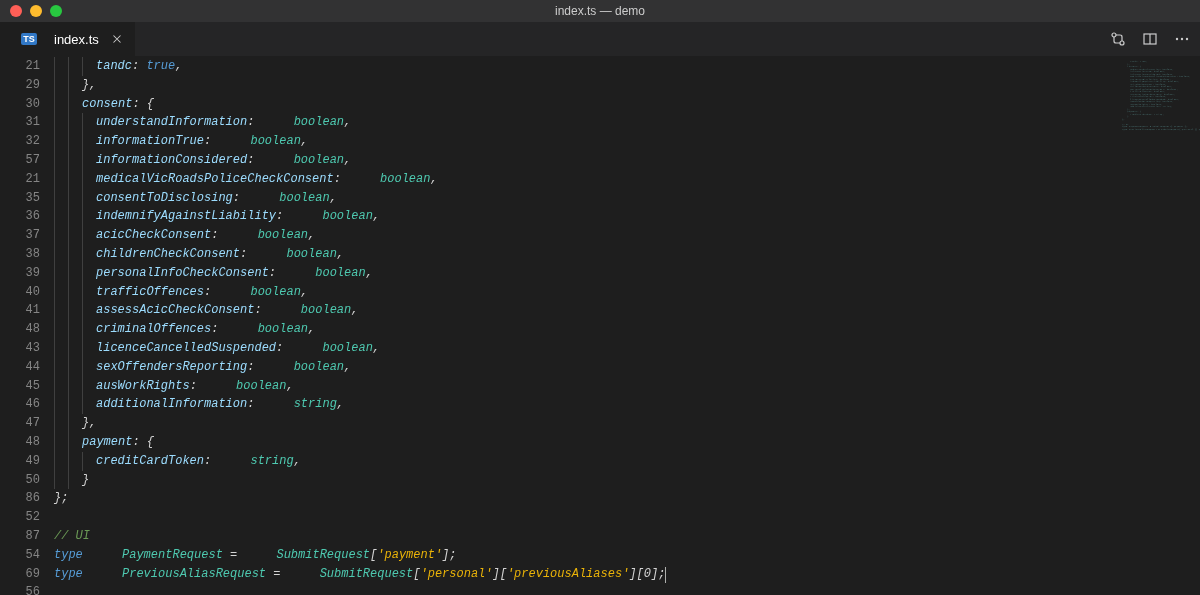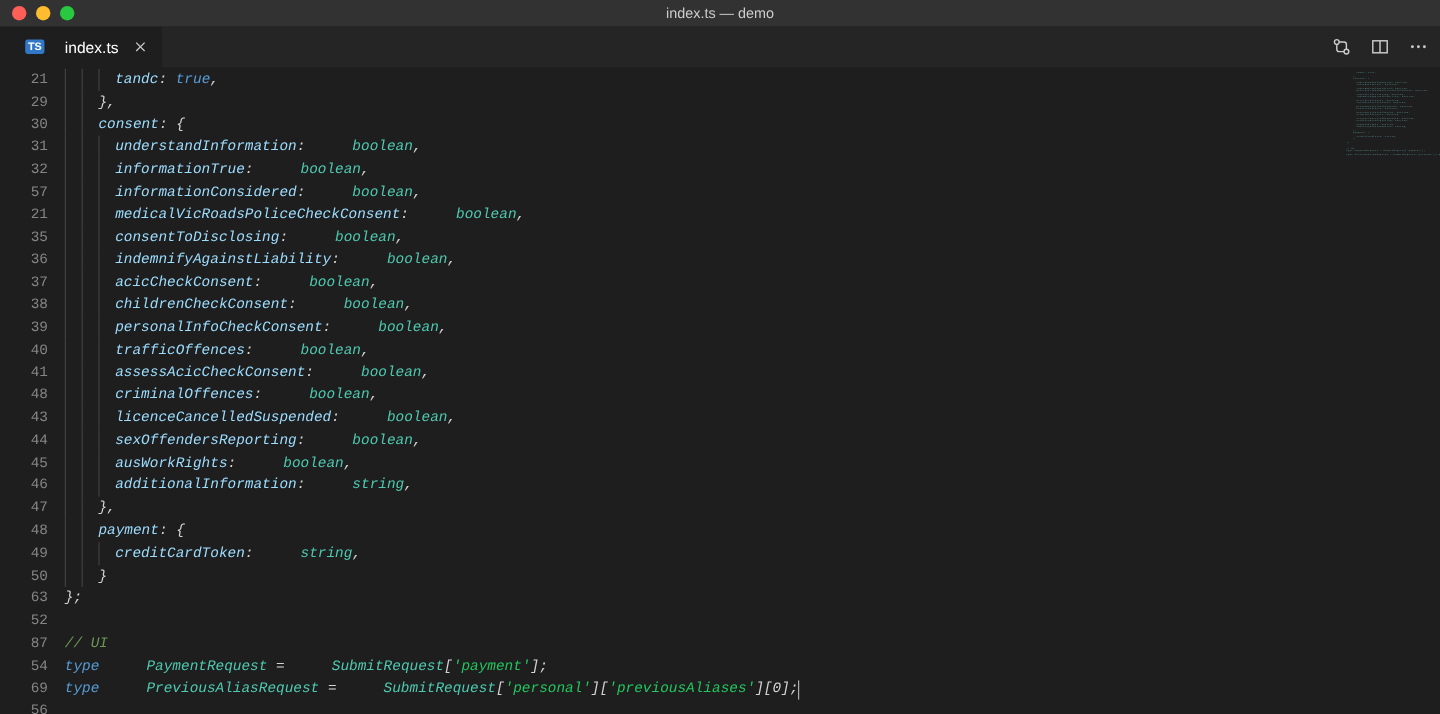--- a/index.html
+++ b/index.html
@@ -128,21 +128,21 @@
       position: absolute;
       top: 0;
       bottom: 0;
       width: 1px;
       background: #404040;
     }
     .tok-prop { color: #9cdcfe; }
     .tok-type-kw { color: #569cd6; }
     .tok-type-name { color: #4ec9b0; margin-left: 32px; }
     .tok-bool { color: #569cd6; }
-    .tok-str { color: #22c55e; }
+    .tok-str { color: #eab308; }
     .tok-comment { color: #6a9955; }
     .tok-punct { color: #d4d4d4; }
     .minimap {
       width: 80px;
       background: #1e1e1e;
       position: relative;
       font-size: 1.5px;
       line-height: 2.5px;
       color: #6aa;
       padding: 4px 2px;
@@ -228,21 +228,21 @@
         <div class="ln">41</div>
         <div class="ln">48</div>
         <div class="ln">43</div>
         <div class="ln">44</div>
         <div class="ln">45</div>
         <div class="ln">46</div>
         <div class="ln">47</div>
         <div class="ln">48</div>
         <div class="ln">49</div>
         <div class="ln">50</div>
-        <div class="ln">63</div>
+        <div class="ln">86</div>
         <div class="ln">52</div>
         <div class="ln">87</div>
         <div class="ln">54</div>
         <div class="ln">69</div>
         <div class="ln">56</div>
       </div>
     <div class="code" id="code"><div class="line"><span class="indent-guide" style="left: 0px;"></span><span class="indent-guide" style="left: 14px;"></span><span class="indent-guide" style="left: 28px;"></span><span style="margin-left: 42px;"><span class="tok-prop">tandc</span><span class="tok-punct">: </span><span class="tok-bool">true</span><span class="tok-punct">,</span></span></div><div class="line"><span class="indent-guide" style="left: 0px;"></span><span class="indent-guide" style="left: 14px;"></span><span style="margin-left: 28px;"><span class="tok-punct">},</span></span></div><div class="line"><span class="indent-guide" style="left: 0px;"></span><span class="indent-guide" style="left: 14px;"></span><span style="margin-left: 28px;"><span class="tok-prop">consent</span><span class="tok-punct">: {</span></span></div><div class="line"><span class="indent-guide" style="left: 0px;"></span><span class="indent-guide" style="left: 14px;"></span><span class="indent-guide" style="left: 28px;"></span><span style="margin-left: 42px;"><span class="tok-prop">understandInformation</span><span class="tok-punct">: </span><span class="tok-type-name">boolean</span><span class="tok-punct">,</span></span></div><div class="line"><span class="indent-guide" style="left: 0px;"></span><span class="indent-guide" style="left: 14px;"></span><span class="indent-guide" style="left: 28px;"></span><span style="margin-left: 42px;"><span class="tok-prop">informationTrue</span><span class="tok-punct">: </span><span class="tok-type-name">boolean</span><span class="tok-punct">,</span></span></div><div class="line"><span class="indent-guide" style="left: 0px;"></span><span class="indent-guide" style="left: 14px;"></span><span class="indent-guide" style="left: 28px;"></span><span style="margin-left: 42px;"><span class="tok-prop">informationConsidered</span><span class="tok-punct">: </span><span class="tok-type-name">boolean</span><span class="tok-punct">,</span></span></div><div class="line"><span class="indent-guide" style="left: 0px;"></span><span class="indent-guide" style="left: 14px;"></span><span class="indent-guide" style="left: 28px;"></span><span style="margin-left: 42px;"><span class="tok-prop">medicalVicRoadsPoliceCheckConsent</span><span class="tok-punct">: </span><span class="tok-type-name">boolean</span><span class="tok-punct">,</span></span></div><div class="line"><span class="indent-guide" style="left: 0px;"></span><span class="indent-guide" style="left: 14px;"></span><span class="indent-guide" style="left: 28px;"></span><span style="margin-left: 42px;"><span class="tok-prop">consentToDisclosing</span><span class="tok-punct">: </span><span class="tok-type-name">boolean</span><span class="tok-punct">,</span></span></div><div class="line"><span class="indent-guide" style="left: 0px;"></span><span class="indent-guide" style="left: 14px;"></span><span class="indent-guide" style="left: 28px;"></span><span style="margin-left: 42px;"><span class="tok-prop">indemnifyAgainstLiability</span><span class="tok-punct">: </span><span class="tok-type-name">boolean</span><span class="tok-punct">,</span></span></div><div class="line"><span class="indent-guide" style="left: 0px;"></span><span class="indent-guide" style="left: 14px;"></span><span class="indent-guide" style="left: 28px;"></span><span style="margin-left: 42px;"><span class="tok-prop">acicCheckConsent</span><span class="tok-punct">: </span><span class="tok-type-name">boolean</span><span class="tok-punct">,</span></span></div><div class="line"><span class="indent-guide" style="left: 0px;"></span><span class="indent-guide" style="left: 14px;"></span><span class="indent-guide" style="left: 28px;"></span><span style="margin-left: 42px;"><span class="tok-prop">childrenCheckConsent</span><span class="tok-punct">: </span><span class="tok-type-name">boolean</span><span class="tok-punct">,</span></span></div><div class="line"><span class="indent-guide" style="left: 0px;"></span><span class="indent-guide" style="left: 14px;"></span><span class="indent-guide" style="left: 28px;"></span><span style="margin-left: 42px;"><span class="tok-prop">personalInfoCheckConsent</span><span class="tok-punct">: </span><span class="tok-type-name">boolean</span><span class="tok-punct">,</span></span></div><div class="line"><span class="indent-guide" style="left: 0px;"></span><span class="indent-guide" style="left: 14px;"></span><span class="indent-guide" style="left: 28px;"></span><span style="margin-left: 42px;"><span class="tok-prop">trafficOffences</span><span class="tok-punct">: </span><span class="tok-type-name">boolean</span><span class="tok-punct">,</span></span></div><div class="line"><span class="indent-guide" style="left: 0px;"></span><span class="indent-guide" style="left: 14px;"></span><span class="indent-guide" style="left: 28px;"></span><span style="margin-left: 42px;"><span class="tok-prop">assessAcicCheckConsent</span><span class="tok-punct">: </span><span class="tok-type-name">boolean</span><span class="tok-punct">,</span></span></div><div class="line"><span class="indent-guide" style="left: 0px;"></span><span class="indent-guide" style="left: 14px;"></span><span class="indent-guide" style="left: 28px;"></span><span style="margin-left: 42px;"><span class="tok-prop">criminalOffences</span><span class="tok-punct">: </span><span class="tok-type-name">boolean</span><span class="tok-punct">,</span></span></div><div class="line"><span class="indent-guide" style="left: 0px;"></span><span class="indent-guide" style="left: 14px;"></span><span class="indent-guide" style="left: 28px;"></span><span style="margin-left: 42px;"><span class="tok-prop">licenceCancelledSuspended</span><span class="tok-punct">: </span><span class="tok-type-name">boolean</span><span class="tok-punct">,</span></span></div><div class="line"><span class="indent-guide" style="left: 0px;"></span><span class="indent-guide" style="left: 14px;"></span><span class="indent-guide" style="left: 28px;"></span><span style="margin-left: 42px;"><span class="tok-prop">sexOffendersReporting</span><span class="tok-punct">: </span><span class="tok-type-name">boolean</span><span class="tok-punct">,</span></span></div><div class="line"><span class="indent-guide" style="left: 0px;"></span><span class="indent-guide" style="left: 14px;"></span><span class="indent-guide" style="left: 28px;"></span><span style="margin-left: 42px;"><span class="tok-prop">ausWorkRights</span><span class="tok-punct">: </span><span class="tok-type-name">boolean</span><span class="tok-punct">,</span></span></div><div class="line"><span class="indent-guide" style="left: 0px;"></span><span class="indent-guide" style="left: 14px;"></span><span class="indent-guide" style="left: 28px;"></span><span style="margin-left: 42px;"><span class="tok-prop">additionalInformation</span><span class="tok-punct">: </span><span class="tok-type-name">string</span><span class="tok-punct">,</span></span></div><div class="line"><span class="indent-guide" style="left: 0px;"></span><span class="indent-guide" style="left: 14px;"></span><span style="margin-left: 28px;"><span class="tok-punct">},</span></span></div><div class="line"><span class="indent-guide" style="left: 0px;"></span><span class="indent-guide" style="left: 14px;"></span><span style="margin-left: 28px;"><span class="tok-prop">payment</span><span class="tok-punct">: {</span></span></div><div class="line"><span class="indent-guide" style="left: 0px;"></span><span class="indent-guide" style="left: 14px;"></span><span class="indent-guide" style="left: 28px;"></span><span style="margin-left: 42px;"><span class="tok-prop">creditCardToken</span><span class="tok-punct">: </span><span class="tok-type-name">string</span><span class="tok-punct">,</span></span></div><div class="line"><span class="indent-guide" style="left: 0px;"></span><span class="indent-guide" style="left: 14px;"></span><span style="margin-left: 28px;"><span class="tok-punct">}</span></span></div><div class="line"><span style="margin-left: 0px;"><span class="tok-punct">};</span></span></div><div class="line"><span style="margin-left: 0px;"></span></div><div class="line"><span style="margin-left: 0px;"><span class="tok-comment">// UI</span></span></div><div class="line"><span style="margin-left: 0px;"><span class="tok-type-kw">type </span><span class="tok-type-name">PaymentRequest</span><span class="tok-punct"> = </span><span class="tok-type-name">SubmitRequest</span><span class="tok-punct">[</span><span class="tok-str">'payment'</span><span class="tok-punct">];</span></span></div><div class="line"><span style="margin-left: 0px;"><span class="tok-type-kw">type </span><span class="tok-type-name">PreviousAliasRequest</span><span class="tok-punct"> = </span><span class="tok-type-name">SubmitRequest</span><span class="tok-punct">[</span><span class="tok-str">'personal'</span><span class="tok-punct">][</span><span class="tok-str">'previousAliases'</span><span class="tok-punct">][0];</span><span class="cursor"></span></span></div><div class="line"><span style="margin-left: 0px;"></span></div></div>
   </div>
   <div class="minimap" id="minimap">      tandc: true,
     },

